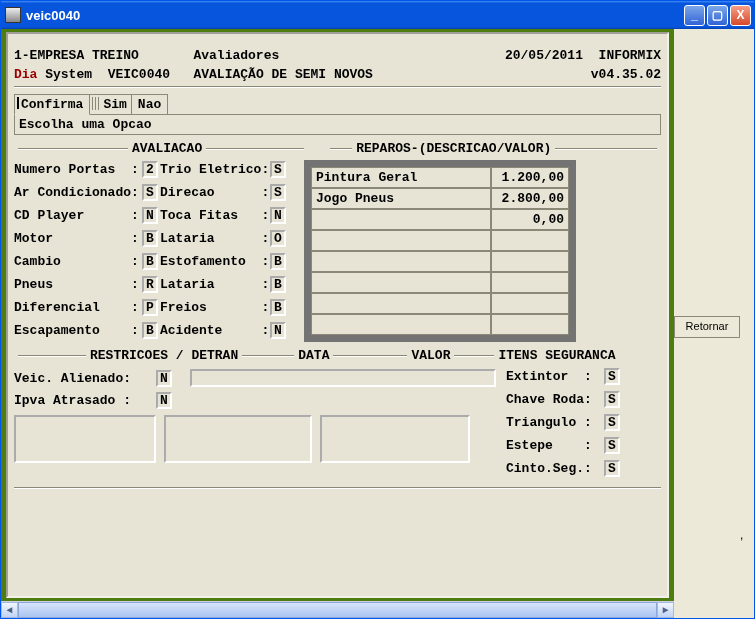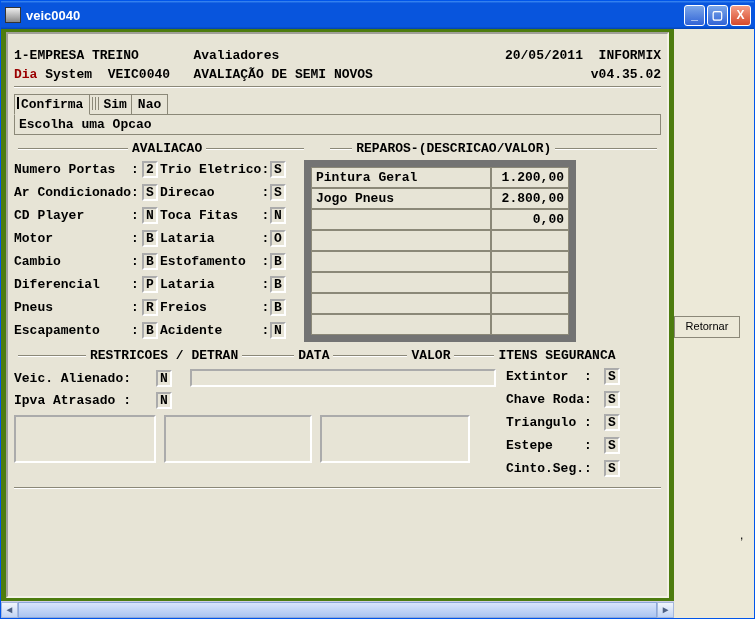--- a/index.html
+++ b/index.html
@@ -389,26 +389,26 @@
                   </div>
                   <div class="eval-row">
                     <label>Motor          :</label>
                     <div class="val">B</div>
                   </div>
                   <div class="eval-row">
                     <label>Cambio         :</label>
                     <div class="val">B</div>
                   </div>
                   <div class="eval-row">
+                    <label>Pneus          :</label>
+                    <div class="val">R</div>
+                  </div>
+                  <div class="eval-row">
                     <label>Diferencial    :</label>
                     <div class="val">P</div>
-                  </div>
-                  <div class="eval-row">
-                    <label>Pneus          :</label>
-                    <div class="val">R</div>
                   </div>
                   <div class="eval-row">
                     <label>Escapamento    :</label>
                     <div class="val">B</div>
                   </div>
                 </div>
               <div class="eval-col right" id="eval-right">
                   <div class="eval-row">
                     <label>Trio Eletrico:</label>
                     <div class="val">S</div>

